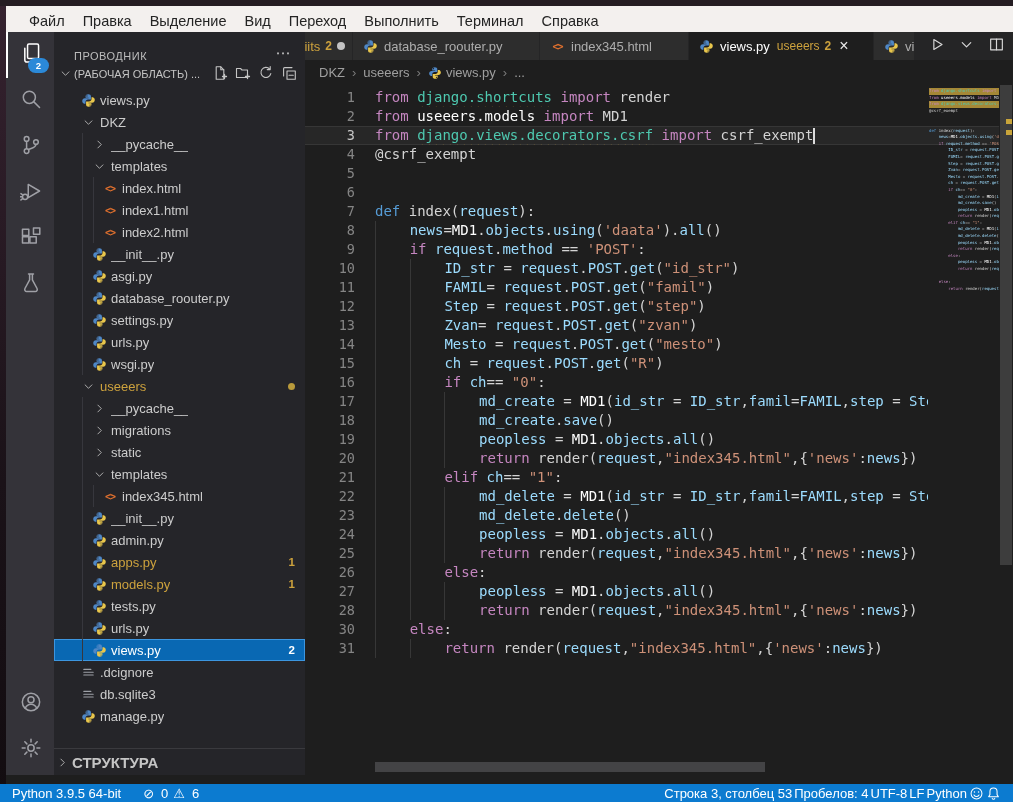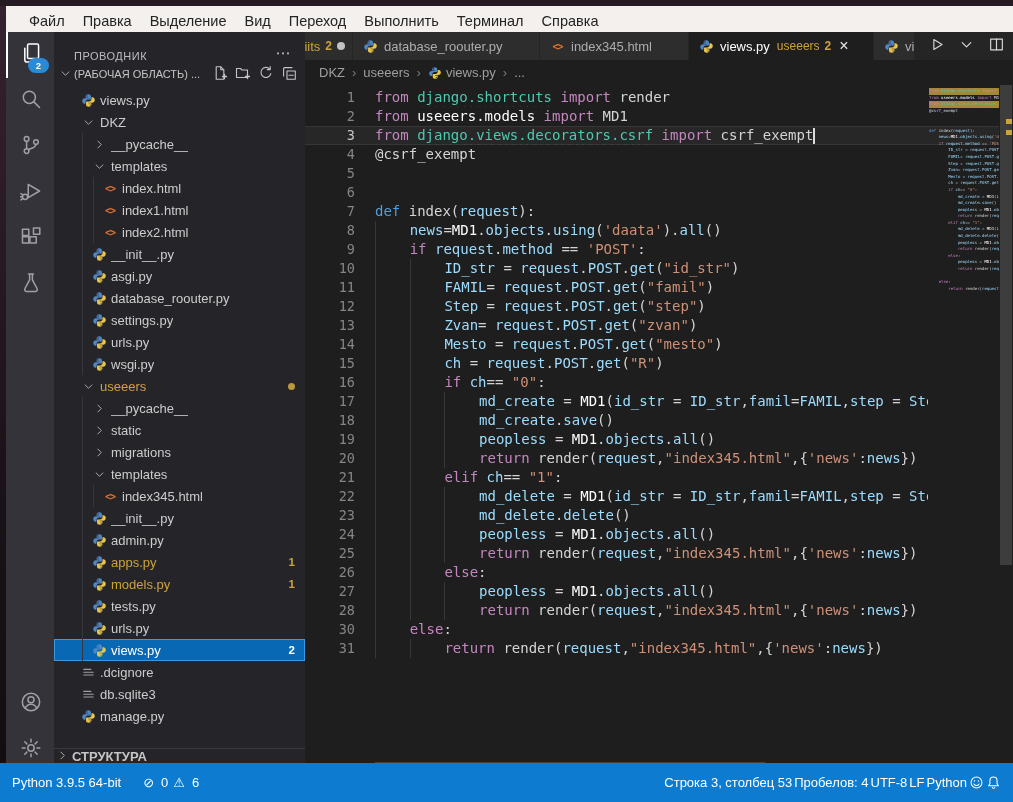--- a/index.html
+++ b/index.html
@@ -29,21 +29,21 @@
   .trow.selected{background:#0968b3;color:#fff;box-shadow:inset 0 0 0 1px #3c96e0}
   .tbadge{margin-left:auto;font-size:11.5px;font-weight:bold;color:#cda23d}
   .trow.selected .tbadge{color:#ffffff}
   .tdot{margin-left:auto;width:7px;height:7px;border-radius:50%;background:#b99a3b}
   .tguide{width:8px;flex:none;align-self:stretch;border-left:1px solid #37373d;margin-left:2px}
   .chev{width:16px;display:flex;justify-content:center;color:#bbb;flex:none}
   .chev svg{width:13px;height:13px}
   .ficon{width:16px;display:flex;justify-content:center;align-items:center;flex:none}
   .ficon svg{width:15px;height:15px}
   .html-glyph{color:#e0702e;font:bold 10px "DejaVu Sans Mono",monospace;letter-spacing:-1px}
-  .structure{position:absolute;left:0;right:0;bottom:0;height:26px;border-top:1px solid #3a3a3e;display:flex;align-items:flex-start;font-size:13px;font-weight:bold;color:#c5c5c5;padding-left:0;gap:2px;background:#252529}
+  .structure{position:absolute;left:0;right:0;bottom:0;height:26px;border-top:1px solid #3a3a3e;display:flex;align-items:center;font-size:15px;font-weight:bold;color:#c5c5c5;padding-left:0;gap:2px;background:#252529}
   .editor{position:absolute;left:305px;right:0;top:32px;bottom:27px;background:#1e1e1e}
   .tabbar{height:28px;background:#252526;display:flex;align-items:stretch}
   .tab{display:flex;align-items:center;gap:5px;padding:0 9px;background:#2d2d2d;margin-right:1px;font-size:13px;color:#adadad;overflow:hidden;flex:none;box-sizing:border-box}
   .tab.active{background:#1e1e1e;color:#fff}
   .tab .desc{font-size:12px;color:#cda23d;margin-left:2px}
   .tab .tbadge2{color:#cda23d;font-weight:bold;font-size:12px}
   .tab.active .close{color:#e8e8e8;font-size:16px;margin-left:3px}
   .tab .mod-dot{width:8px;height:8px;border-radius:50%;background:#c3c3c3;flex:none}
   .tab .ficon{width:17px}
   .t1{justify-content:flex-end;color:#cda23d;padding:0 7px}
@@ -64,21 +64,21 @@
   .line.active .ln{color:#c6c6c6}
   .cur{width:2px;height:16px;background:#dcdcdc;flex:none}
   .minimap{position:absolute;top:56px;right:14px;width:70px}
   .mm-line{height:6.6px;font:4px/6.6px "DejaVu Sans Mono",monospace;white-space:pre;overflow:hidden;color:#c8c8c8}
   .mm-warn{background:rgba(199,163,60,.8)}
   .sb-v{position:absolute;top:53px;right:0;width:14px;bottom:14px}
   .sb-v .thumb{position:absolute;left:1px;right:1px;top:0;height:480px;background:rgba(121,121,121,.35)}
   .mark{position:absolute;right:1px;width:6px;height:5px;background:#c8a43a}
   .m1{top:34px}.m2{top:45px}
   .sb-h{position:absolute;left:70px;bottom:3px;width:390px;height:10px;background:#434345}
-  .statusbar{position:absolute;left:0;right:0;bottom:0;height:39px;background:#0c7bd0;display:flex;align-items:center;color:#fff;font-size:13px;padding:0 12px;gap:22px;z-index:7;box-sizing:border-box}
+  .statusbar{position:absolute;left:0;right:0;bottom:0;height:18px;background:#0c7bd0;display:flex;align-items:center;color:#fff;font-size:13px;padding:0 12px;gap:22px;z-index:7;box-sizing:border-box}
   .sb-item{display:flex;align-items:center;gap:5px;white-space:nowrap}
   .sb-item svg{width:15px;height:15px}
   .pico{font-size:13px;margin-right:2px}
   .sb-right{margin-left:auto;display:flex;gap:2px;align-items:center}
 </style>
 </head>
 <body>
 
 <div class="window">
   <div class="desktop-edge"></div>
@@ -326,30 +326,30 @@
           </span>
           <span class="lbl">__pycache__</span>
         </div>
         <div class="trow">
           <span class="tguide"></span>
           <span class="chev">
             <svg viewBox="0 0 16 16" fill="none" stroke="currentColor" stroke-width="1.1" stroke-linecap="round" stroke-linejoin="round">
               <path d="M6 3.8l4.2 4.2L6 12.2"></path>
             </svg>
           </span>
+          <span class="lbl">migrations</span>
+        </div>
+        <div class="trow">
+          <span class="tguide"></span>
+          <span class="chev">
+            <svg viewBox="0 0 16 16" fill="none" stroke="currentColor" stroke-width="1.1" stroke-linecap="round" stroke-linejoin="round">
+              <path d="M6 3.8l4.2 4.2L6 12.2"></path>
+            </svg>
+          </span>
           <span class="lbl">static</span>
-        </div>
-        <div class="trow">
-          <span class="tguide"></span>
-          <span class="chev">
-            <svg viewBox="0 0 16 16" fill="none" stroke="currentColor" stroke-width="1.1" stroke-linecap="round" stroke-linejoin="round">
-              <path d="M6 3.8l4.2 4.2L6 12.2"></path>
-            </svg>
-          </span>
-          <span class="lbl">migrations</span>
         </div>
         <div class="trow">
           <span class="tguide"></span>
           <span class="chev">
             <svg viewBox="0 0 16 16" fill="none" stroke="currentColor" stroke-width="1.1" stroke-linecap="round" stroke-linejoin="round">
               <path d="M3.8 6l4.2 4.2L12.2 6"></path>
             </svg>
           </span>
           <span class="lbl">templates</span>
         </div>

